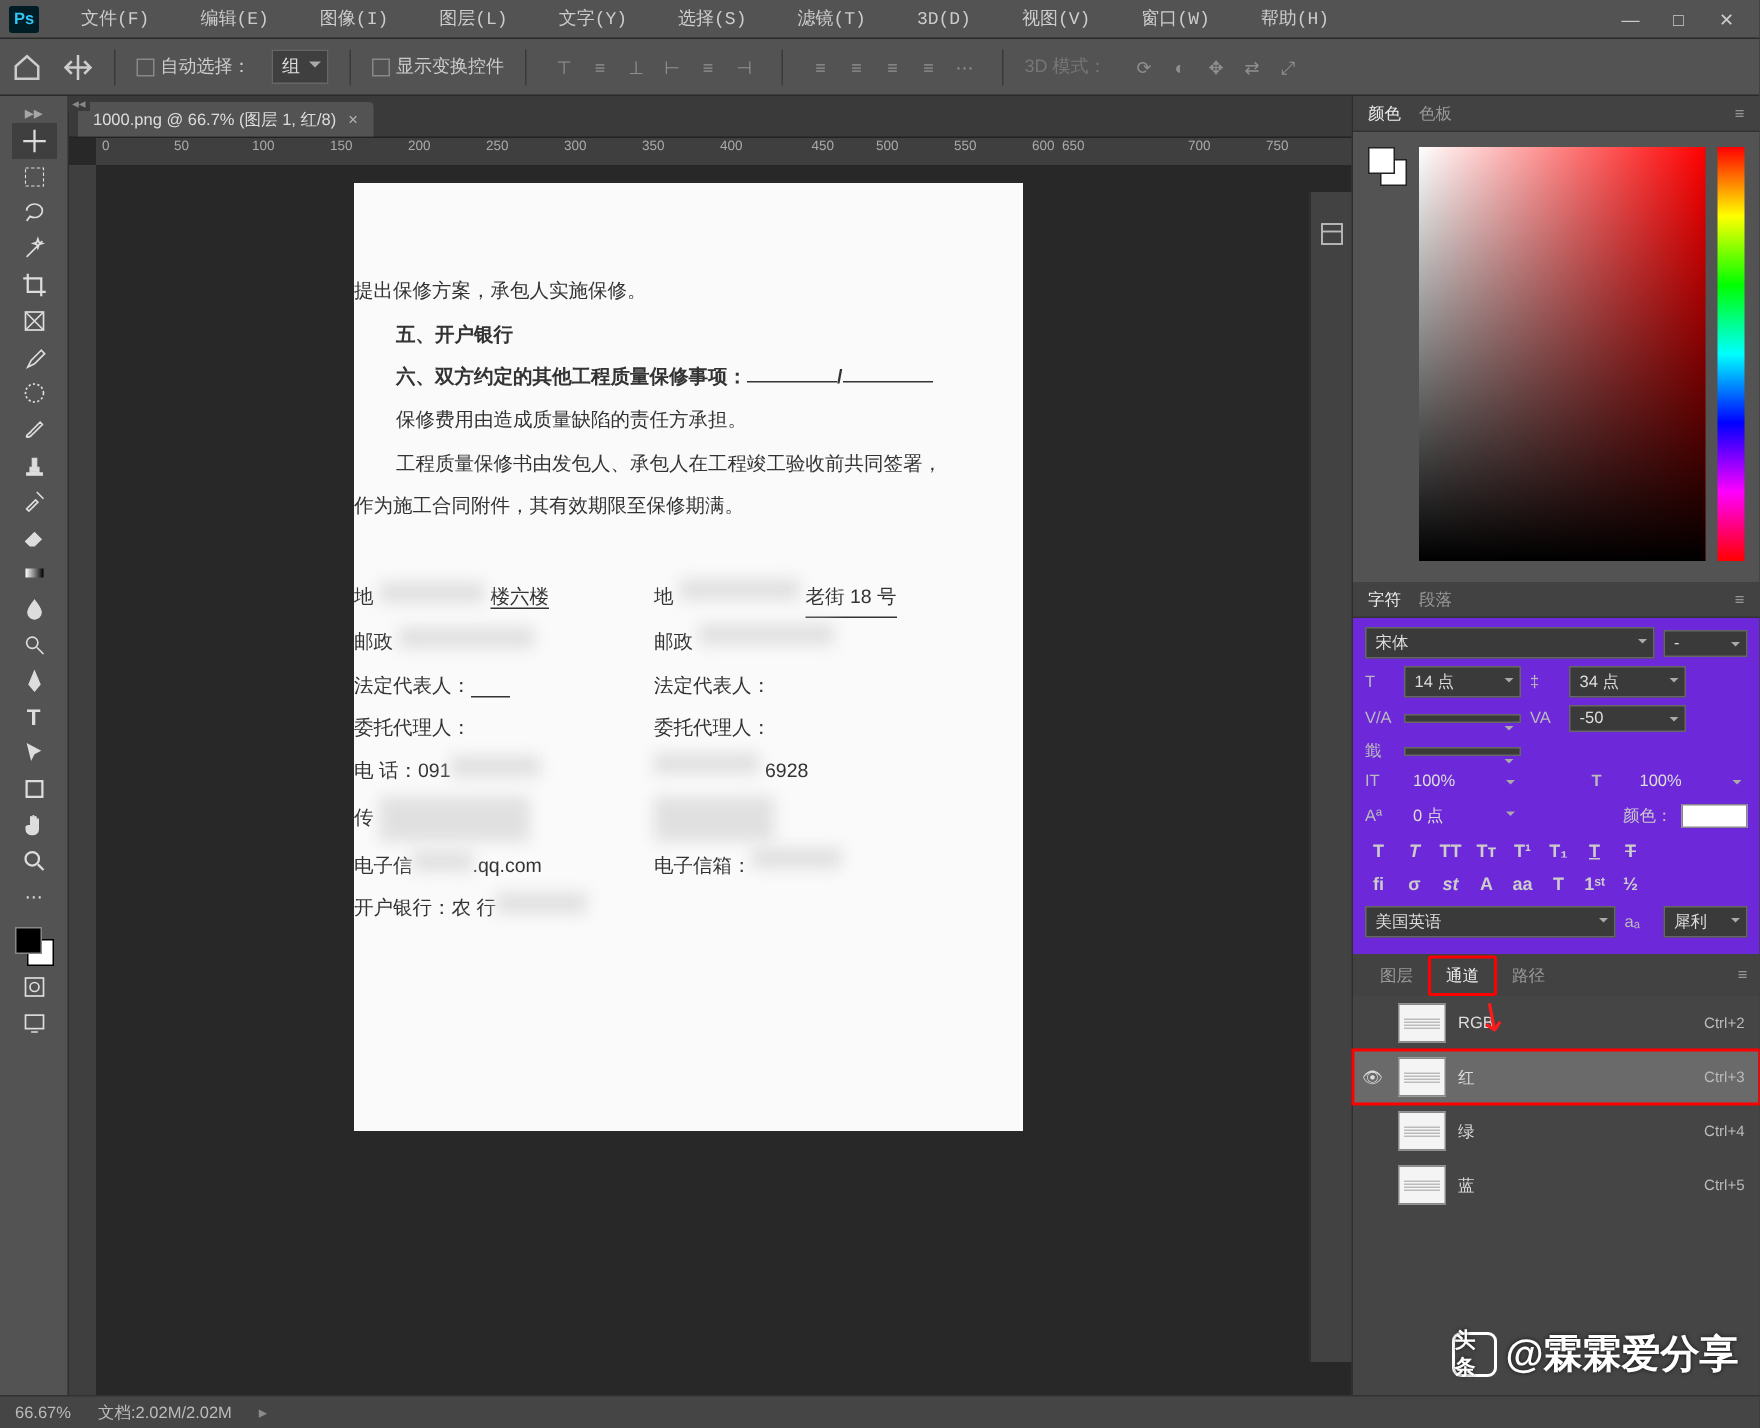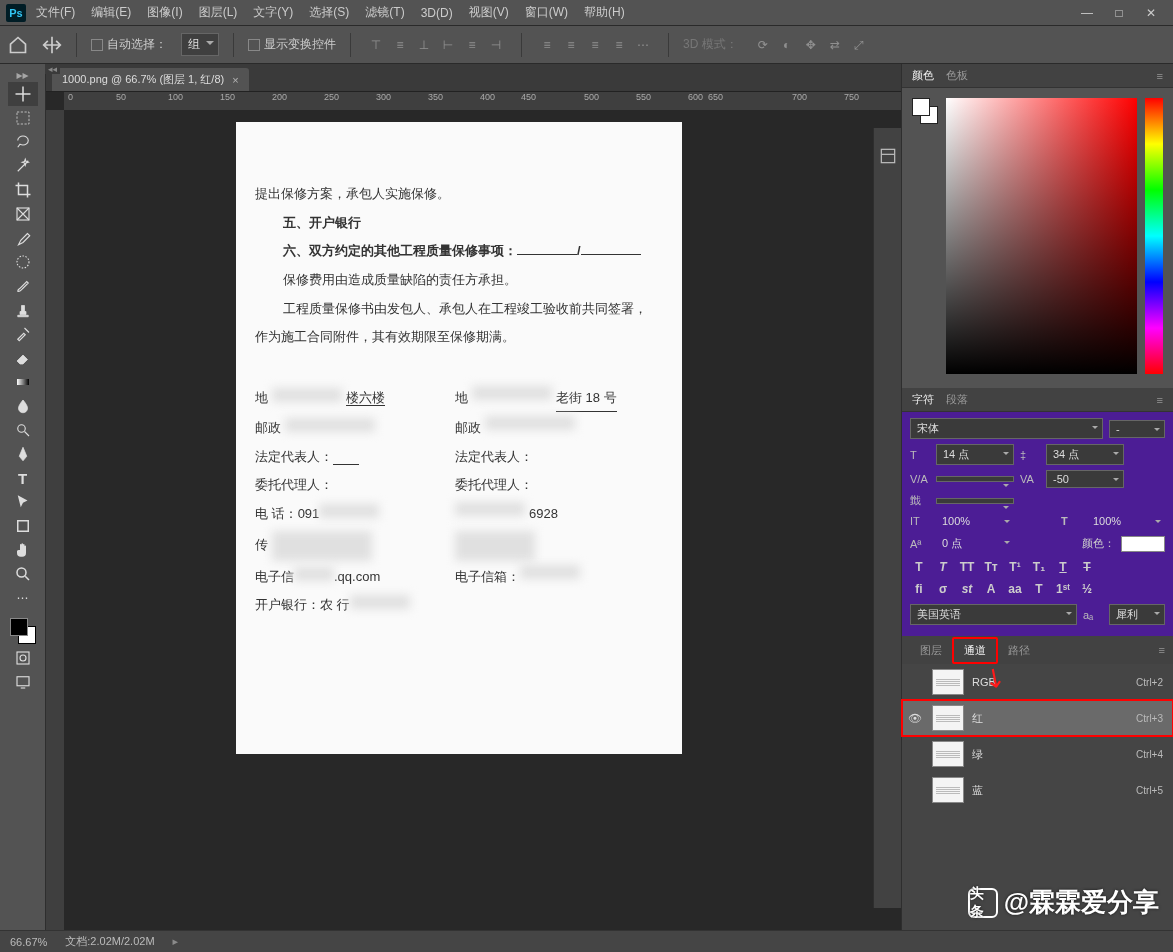--- a/index.html
+++ b/index.html
@@ -1,19 +1,19 @@
 <!DOCTYPE html>
 <html><head>
 <meta charset="utf-8">
 <style>
 * { margin:0; padding:0; box-sizing:border-box; font-family:"Microsoft YaHei",sans-serif; -webkit-font-smoothing:antialiased; }
 body { background:#535353; color:#ccc; width:1173px; height:952px; overflow:hidden; font-size:12px; position:relative; }
-.menubar { height:26px; background:#535353; display:flex; align-items:center; padding:0 6px; gap:4px; font-size:12px; border-bottom:1px solid #2a2a2a; }
+.menubar { height:26px; background:#535353; display:flex; align-items:center; padding:0 6px; gap:22px; font-size:12px; border-bottom:1px solid #2a2a2a; }
 .ps-logo { width:20px; height:18px; background:#001d26; color:#31c5f4; font-weight:bold; display:flex; align-items:center; justify-content:center; font-size:11px; border-radius:2px; }
-.menu-item { padding:3px 6px; cursor:default; }
+.menu-item { padding:3px 6px; cursor:default;font-family:Liberation Mono, monospace; }
 .win-controls { margin-left:auto; display:flex; gap:0; }
 .win-btn { width:32px; height:18px; display:flex; align-items:center; justify-content:center; color:#ccc; }
 .optbar { height:38px; background:#535353; display:flex; align-items:center; padding:4px 8px; gap:14px; border-bottom:1px solid #2a2a2a; font-size:12px; }
 .opt-icon { width:20px; height:20px; display:flex; align-items:center; justify-content:center; }
 .checkbox { width:12px; height:12px; border:1px solid #888; display:inline-block; vertical-align:middle; margin-right:4px; }
 .select { background:#3f3f3f; border:1px solid #666; padding:2px 18px 2px 6px; color:#ddd; position:relative; }
 .select::after { content:""; position:absolute; right:4px; top:7px; border:4px solid transparent; border-top-color:#aaa; }
 .divider-v { width:1px; height:24px; background:#3a3a3a; }
 .align-group { display:flex; gap:2px; }
 .align-btn { width:22px; height:22px; display:flex; align-items:center; justify-content:center; opacity:.5; }
@@ -30,39 +30,39 @@
 .center { flex:1; display:flex; flex-direction:column; background:#282828; position:relative; }
 .tabbar { height:28px; background:#3a3a3a; display:flex; align-items:flex-end; padding-left:6px; border-bottom:1px solid #222; }
 .tab { background:#535353; padding:4px 10px; font-size:11px; color:#ddd; display:flex; align-items:center; gap:8px; border-top-left-radius:3px; border-top-right-radius:3px; }
 .tab .x { font-size:11px; opacity:.7; }
 .ruler-h { height:18px; background:#3f3f3f; position:relative; overflow:hidden; font-size:9px; color:#aaa; margin-left:18px; }
 .canvas-wrap { flex:1; position:relative; overflow:hidden; display:flex; }
 .ruler-v { width:18px; background:#3f3f3f; position:relative; }
 .tick { position:absolute; color:#aaa; font-size:9px; }
 .canvas-area { flex:1; background:#282828; position:relative; overflow:hidden; }
 .doc { position:absolute; left:172px; top:12px; width:446px; height:632px; background:#fafafa; color:#333; font-family:"SimSun",serif; font-size:13px; line-height:1.9; padding:0; }
-.doc-inner { padding:56px 8px 0 19px; }
+.doc-inner { padding:56px 8px 0 0; }
 .doc .sec { margin:4px 0; }
 .doc .blur { filter:blur(5px); background:#e0e0e0; display:inline-block; }
 .doc .underline { border-bottom:1px solid #333; }
 .right { width:272px; background:#535353; display:flex; flex-direction:column; border-left:1px solid #2e2e2e; }
 .vtabs { width:28px; position:absolute; right:272px; top:64px; bottom:22px; background:#424242; display:flex; flex-direction:column; align-items:center; padding-top:18px; gap:22px; border-left:1px solid #2e2e2e; }
 .vtab { width:20px; height:20px; color:#bbb; }
 .panel-head { height:24px; display:flex; align-items:center; font-size:11px; padding:0 10px; gap:12px; background:#424242; border-bottom:1px solid #333; }
 .panel-head .ptab { color:#999; cursor:default; }
 .panel-head .ptab.active { color:#eee; }
 .panel-head .menu { margin-left:auto; opacity:.6; }
 .color-panel { height:300px; padding:10px; display:flex; gap:8px; background:#535353; }
 .swatches { display:flex; flex-direction:column; gap:0; }
 .swatch-pair { width:26px; height:26px; position:relative; }
 .swatch-pair .b { position:absolute; right:0; bottom:0; width:18px; height:18px; background:#fff; border:1px solid #222; }
 .swatch-pair .a { position:absolute; left:0; top:0; width:18px; height:18px; background:#fff; border:1px solid #222; }
 .picker-main { flex:1; height:276px; background:linear-gradient(to bottom,rgba(0,0,0,0),#000),linear-gradient(to right,#fff,#ff0000); position:relative; }
 .hue-bar { width:18px; height:276px; background:linear-gradient(#ff0000,#ffff00,#00ff00,#00ffff,#0000ff,#ff00ff,#ff0000); }
-.char-panel { background:#4c1d95; padding:6px 8px; font-size:11px; }
+.char-panel { background:#6d28d9; padding:6px 8px; font-size:11px; }
 .char-row { display:flex; align-items:center; gap:6px; margin-bottom:5px; }
 .char-sel { background:#3a3a3a; border:1px solid #666; color:#ddd; padding:2px 18px 2px 6px; flex:1; position:relative; font-size:11px; }
 .char-sel::after { content:""; position:absolute; right:4px; top:7px; border:3px solid transparent; border-top-color:#aaa; }
 .char-sel.small { flex:none; width:78px; }
 .char-sel.xs { flex:none; width:56px; }
 .char-label { width:20px; color:#bbb; font-size:11px; }
 .char-icons { display:flex; gap:6px; margin-top:4px; }
 .char-icons span { width:18px; height:18px; display:flex; align-items:center; justify-content:center; color:#ccc; font-size:12px; font-weight:bold; }
 .layers-panel { flex:1; background:#454545; display:flex; flex-direction:column; position:relative; }
 .layers-tabs { height:28px; display:flex; align-items:center; gap:0; padding:0 8px; background:#424242; font-size:11px; }
@@ -298,21 +298,21 @@
     <div class="ruler-h">
       <span class="tick" style="left:4px">0</span>
       <span class="tick" style="left:52px">50</span>
       <span class="tick" style="left:104px">100</span>
       <span class="tick" style="left:156px">150</span>
       <span class="tick" style="left:208px">200</span>
       <span class="tick" style="left:260px">250</span>
       <span class="tick" style="left:312px">300</span>
       <span class="tick" style="left:364px">350</span>
       <span class="tick" style="left:416px">400</span>
-      <span class="tick" style="left:457px">450</span>
+      <span class="tick" style="left:477px">450</span>
       <span class="tick" style="left:520px">500</span>
       <span class="tick" style="left:572px">550</span>
       <span class="tick" style="left:624px">600</span>
       <span class="tick" style="left:644px">650</span>
       <span class="tick" style="left:728px">700</span>
       <span class="tick" style="left:780px">750</span>
     </div>
     <div class="canvas-wrap">
       <div class="ruler-v"></div>
       <div class="canvas-area">

